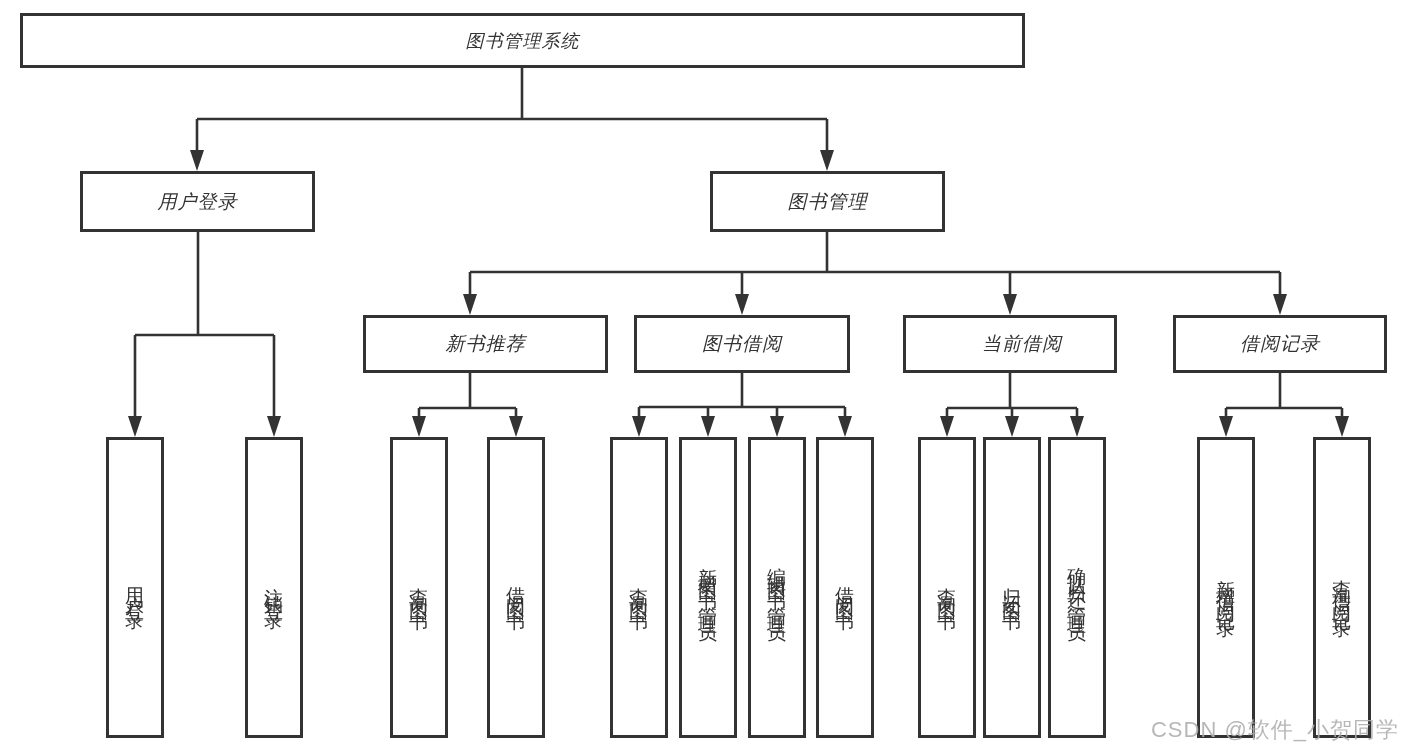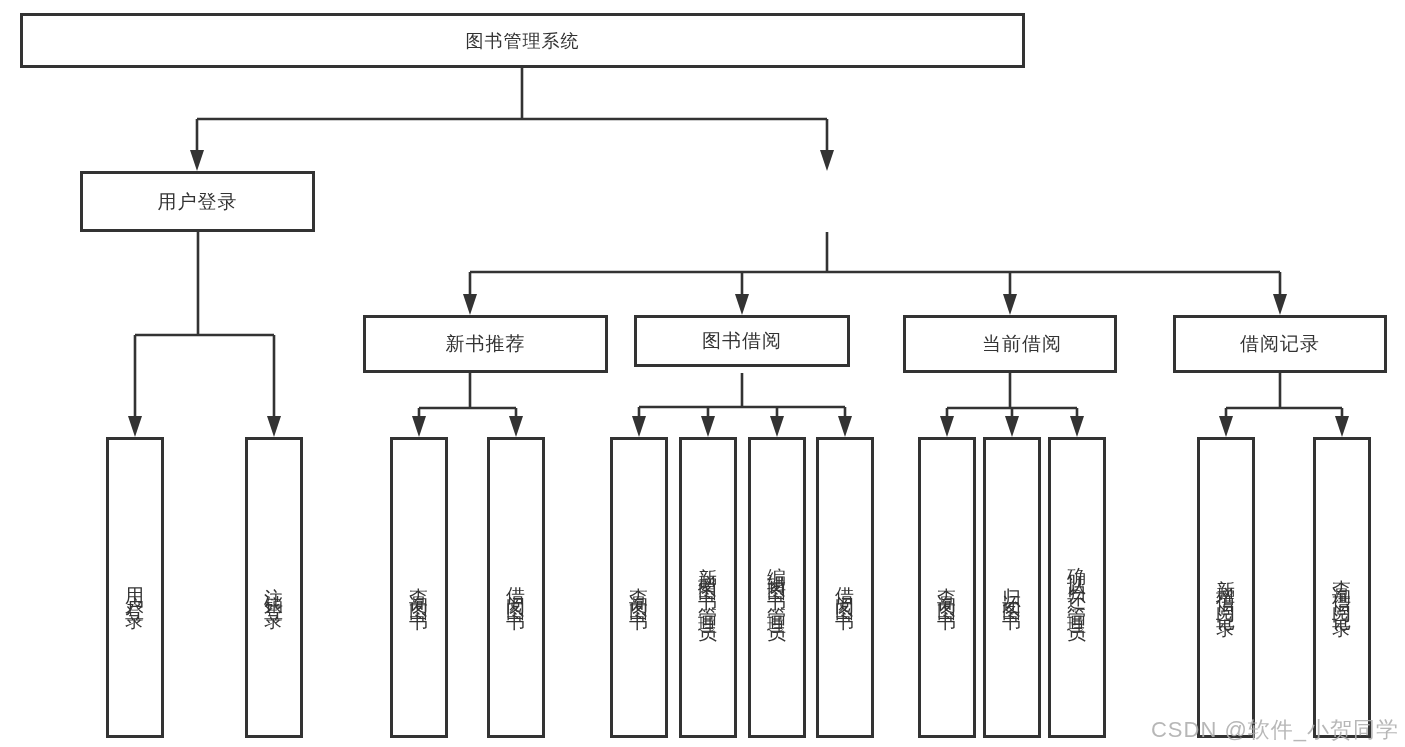--- a/index.html
+++ b/index.html
@@ -15,20 +15,21 @@
     overflow:hidden;color:var(--text);
   }
   .wires{position:absolute;left:0;top:0;pointer-events:none;}
   .wires path{stroke:var(--line);stroke-width:2.6;fill:none;}
   .wires polygon{fill:var(--line);stroke:none;}
   .node{
     position:absolute;background:var(--box_bg);border:3px solid var(--line);
     display:flex;align-items:center;justify-content:center;
     box-sizing:border-box;font-size:19px;letter-spacing:1px;color:var(--text);
     z-index:2;
+    font-style:italic;
   }
   .node.root{font-size:18px;}
   .vnode{
     position:absolute;background:var(--box_bg);border:3px solid var(--line);
     display:flex;align-items:center;justify-content:center;
     box-sizing:border-box;top:437px;height:301px;width:58px;
     font-size:19px;color:var(--text);z-index:2;
   }
   .vnode span{
     writing-mode:vertical-rl;text-orientation:mixed;
@@ -76,23 +77,24 @@
     <polygon points="1070,416 1084,416 1077,437"></polygon>
 
     <path d="M1280 373 V408 M1226 408 H1342 M1226 408 V420 M1342 408 V420"></path>
     <polygon points="1219,416 1233,416 1226,437"></polygon>
     <polygon points="1335,416 1349,416 1342,437"></polygon>
   </svg>
 
   <div class="node root" style="left:20px;top:13px;width:1005px;height:55px;">图书管理系统</div>
 
   <div class="node" style="left:80px;top:171px;width:235px;height:61px;">用户登录</div>
+  <div class="node" style="left:710px;top:171px;width:235px;height:61px;">图书管理</div>
 
   <div class="node" style="left:363px;top:315px;width:245px;height:58px;">新书推荐</div>
-  <div class="node" style="left:634px;top:315px;width:216px;height:52px;">图书借阅</div>
+  <div class="node" style="left:634px;top:315px;width:216px;height:58px;">图书借阅</div>
   <div class="node" style="left:903px;top:315px;width:214px;height:58px;padding-left:24px;">当前借阅</div>
   <div class="node" style="left:1173px;top:315px;width:214px;height:58px;">借阅记录</div>
 
   <div class="vnode" style="left:106px;">
     <span>用户登录</span>
   </div>
   <div class="vnode" style="left:245px;">
     <span>注销登录</span>
   </div>
 

